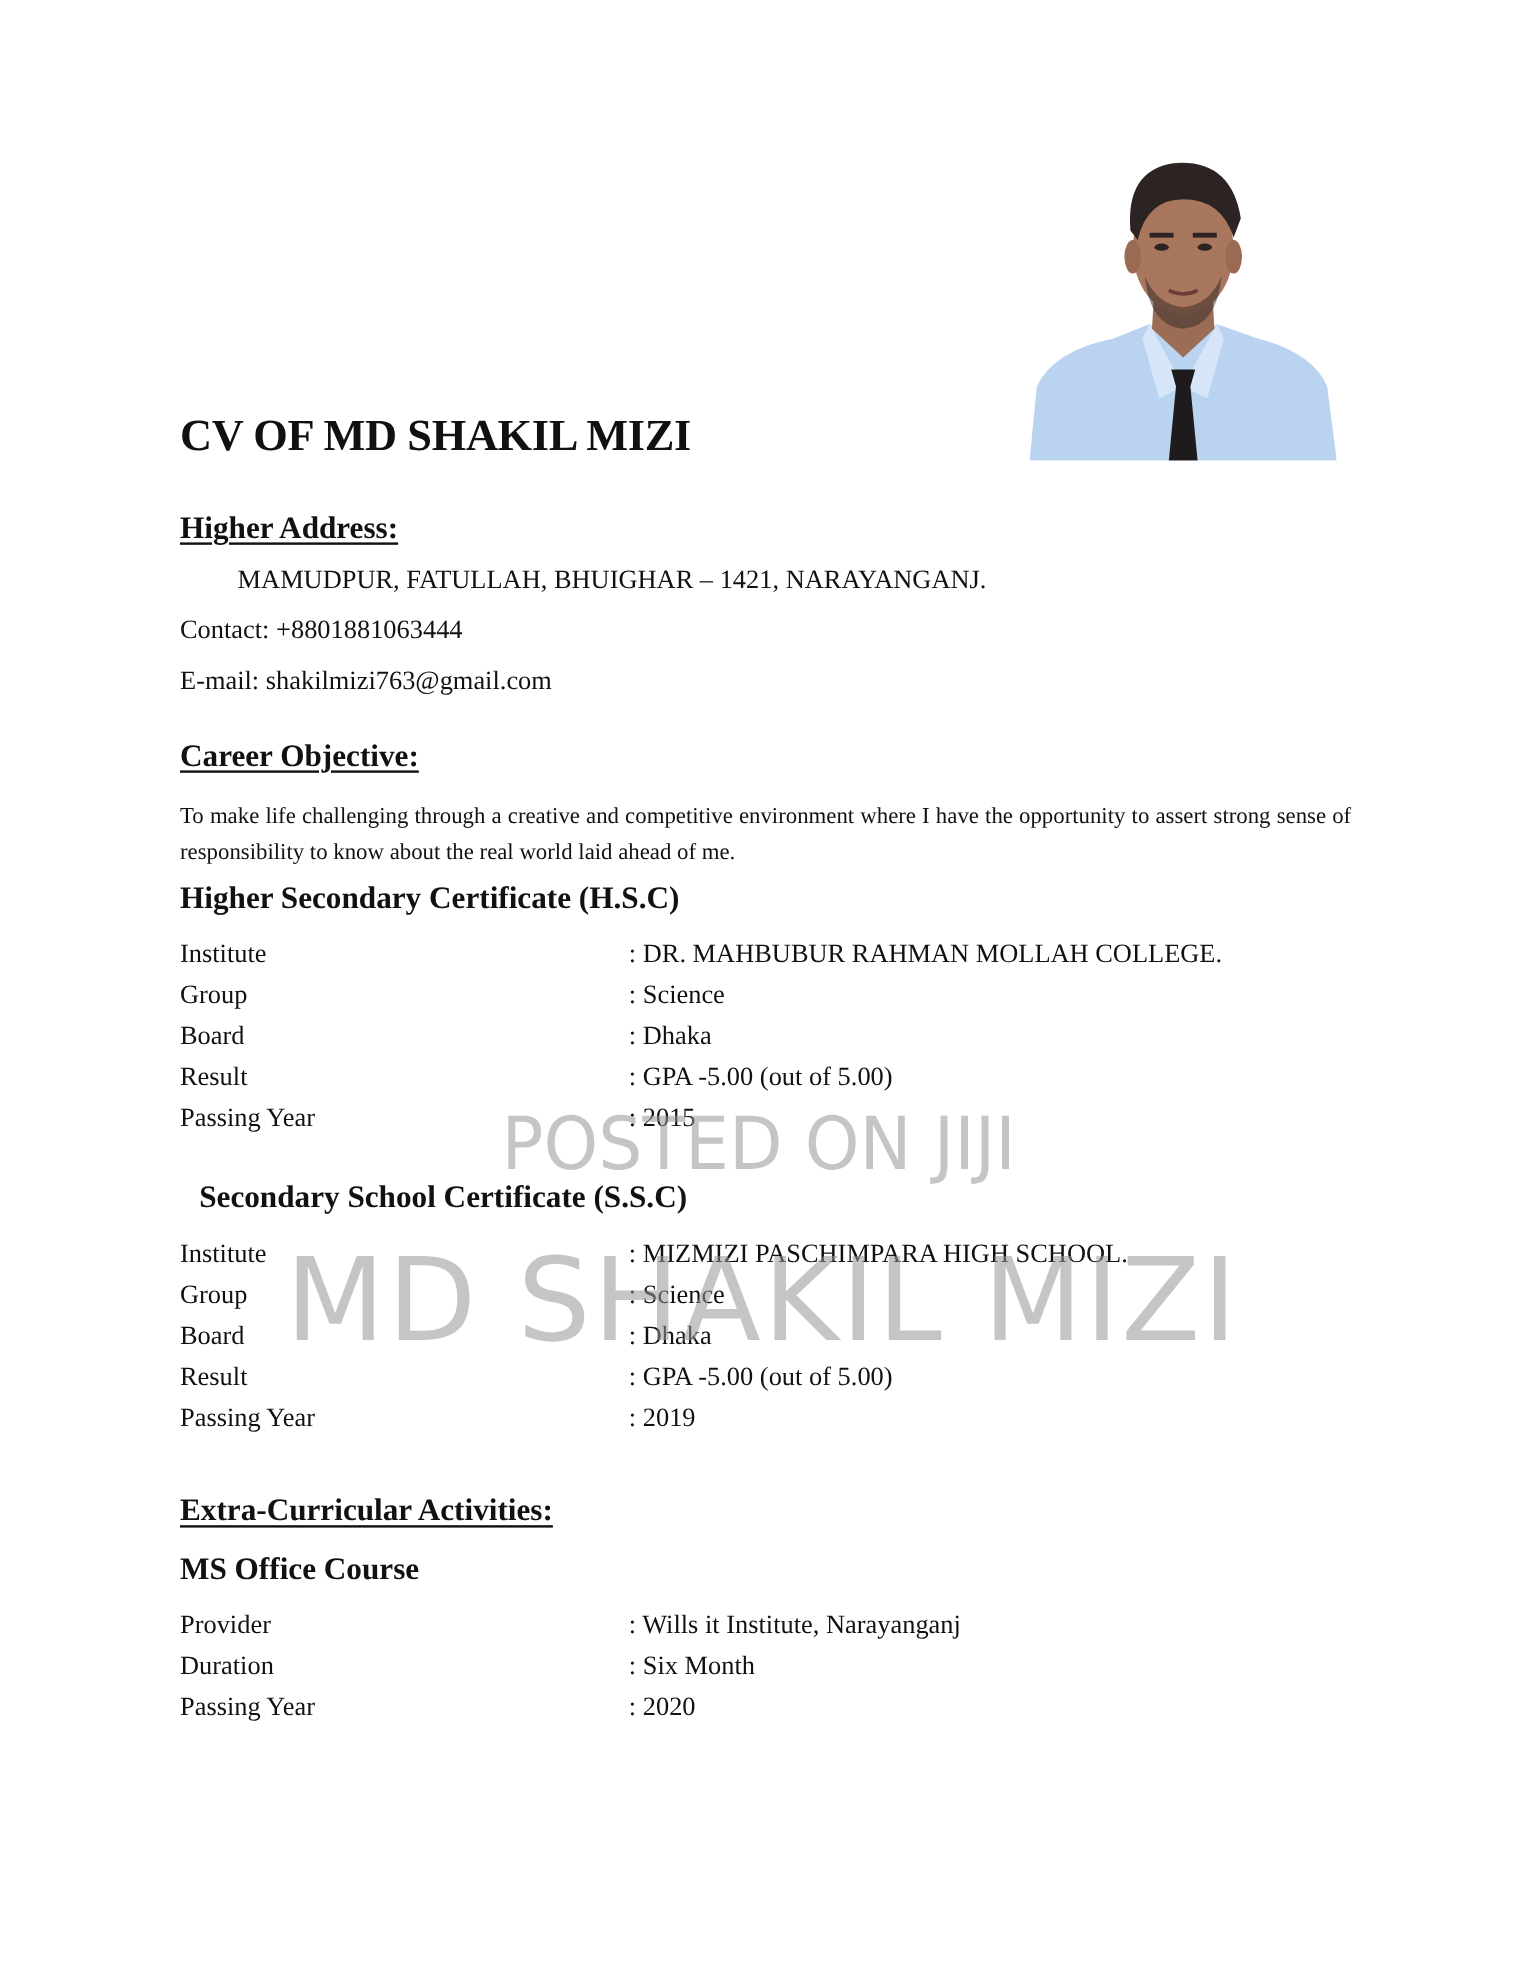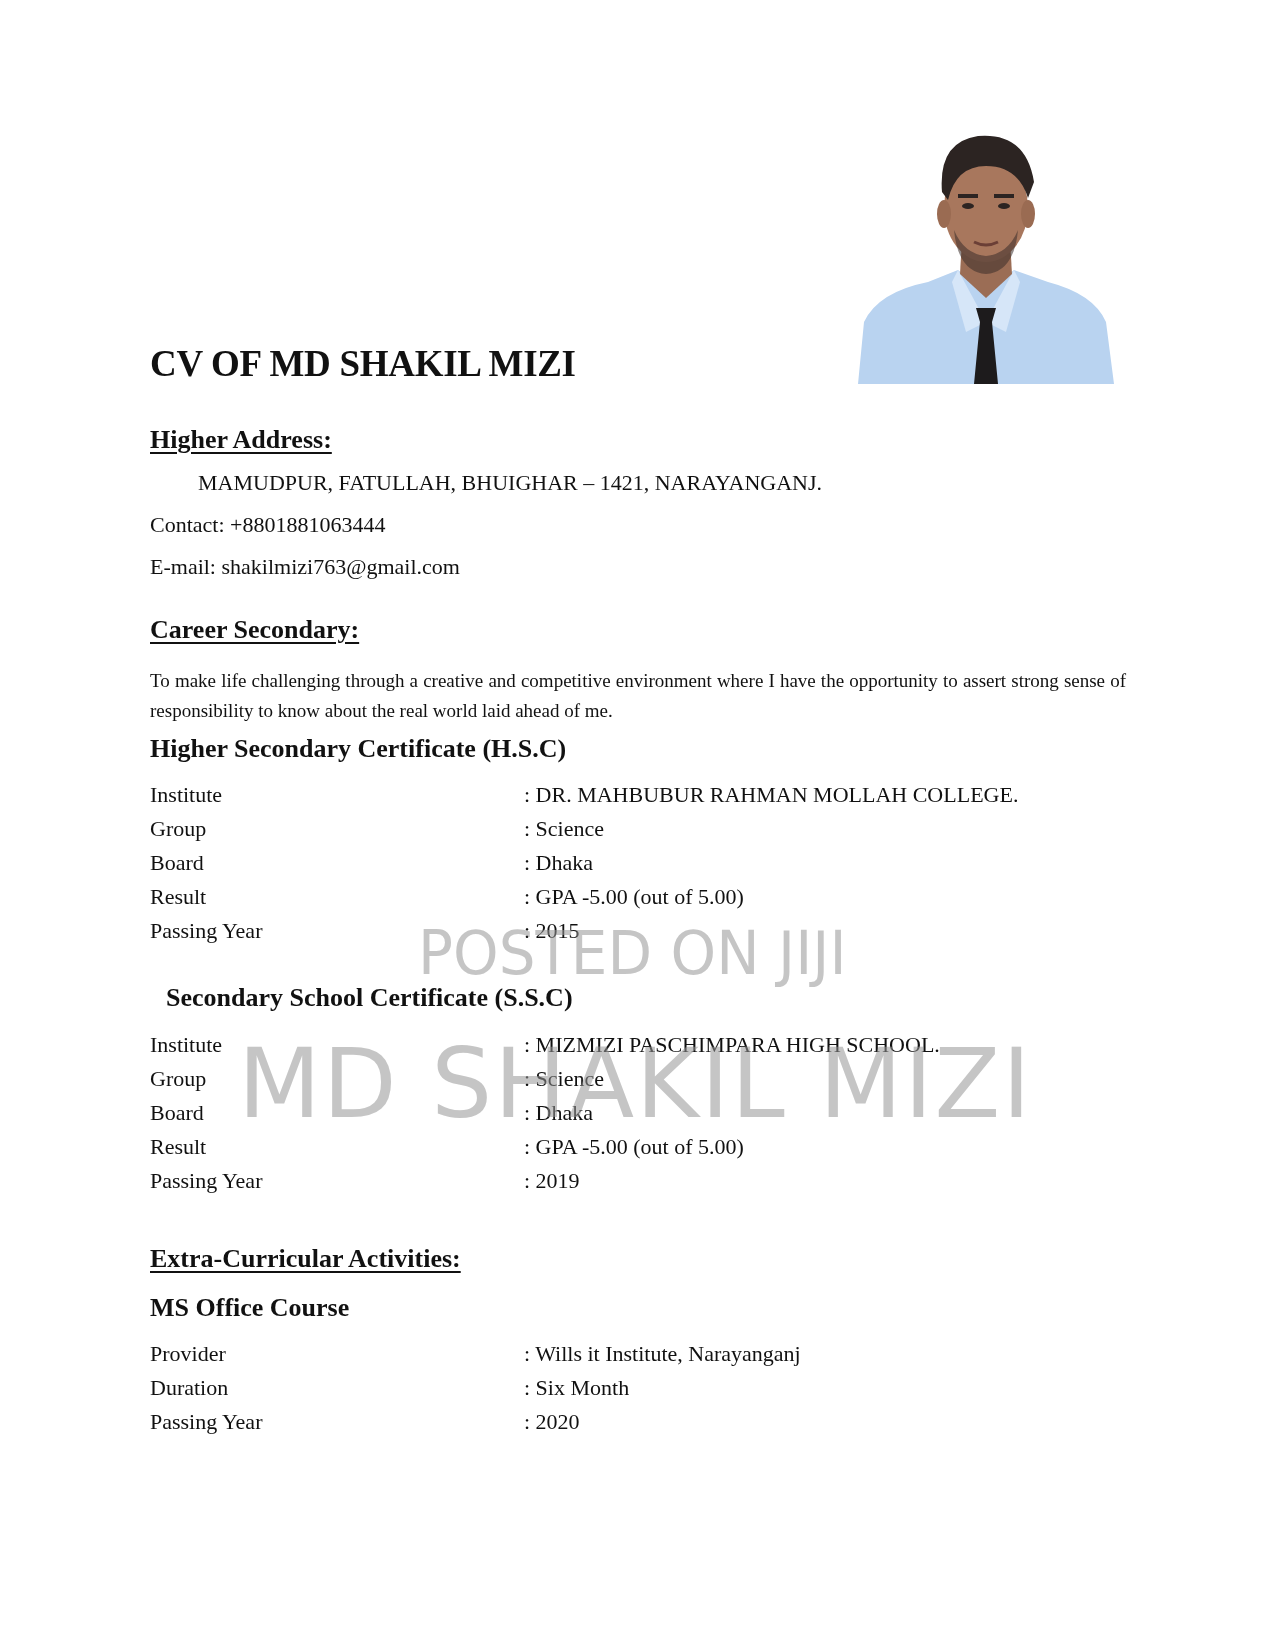--- a/index.html
+++ b/index.html
@@ -64,21 +64,21 @@
   </svg>
 </div>
 
 <div class="abs title">CV OF MD SHAKIL MIZI</div>
 
 <div class="abs h-under" style="left:150px; top:427px;">Higher Address:</div>
 <div class="abs line" style="left:150px; top:472px;margin-left:48px;">MAMUDPUR, FATULLAH, BHUIGHAR – 1421, NARAYANGANJ.</div>
 <div class="abs line" style="left:150px; top:514px;">Contact: +8801881063444</div>
 <div class="abs line" style="left:150px; top:556px;">E-mail: shakilmizi763@gmail.com</div>
 
-<div class="abs h-under" style="left:150px; top:617px;">Career Secondary:</div>
+<div class="abs h-under" style="left:150px; top:617px;">Career Objective:</div>
 <div class="abs para">To make life challenging through a creative and competitive environment where I have the opportunity to assert strong sense of responsibility to know about the real world laid ahead of me.</div>
 
 <div class="abs h-plain" style="left:150px; top:736px;">Higher Secondary Certificate (H.S.C)</div>
 <div class="abs kv" style="top:784px;">
   <div class="kv-row" style="top:0px;">
     <span class="k">Institute</span>
     <span class="v">: DR. MAHBUBUR RAHMAN MOLLAH COLLEGE.</span>
   </div>
   <div class="kv-row" style="top:34px;">
     <span class="k">Group</span>

